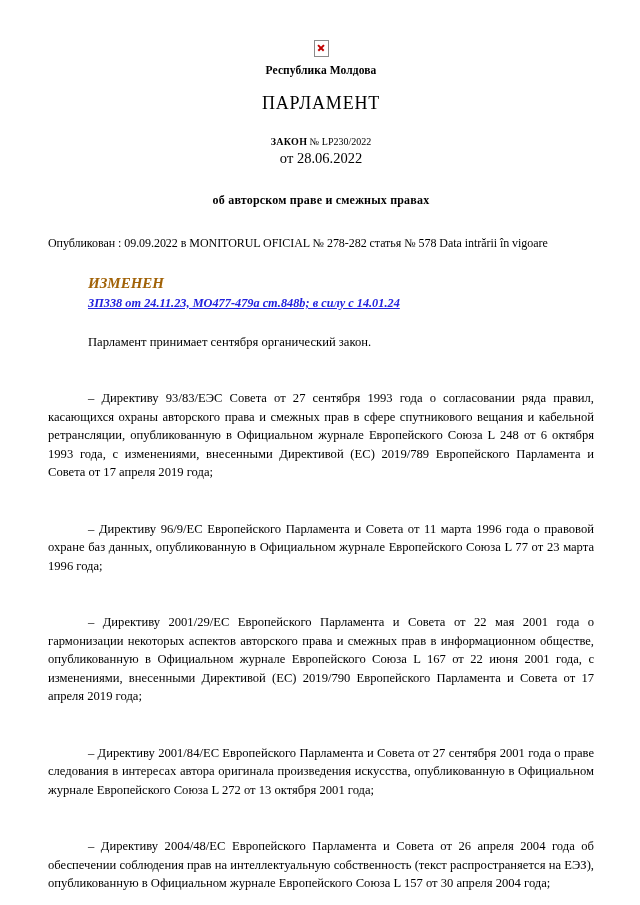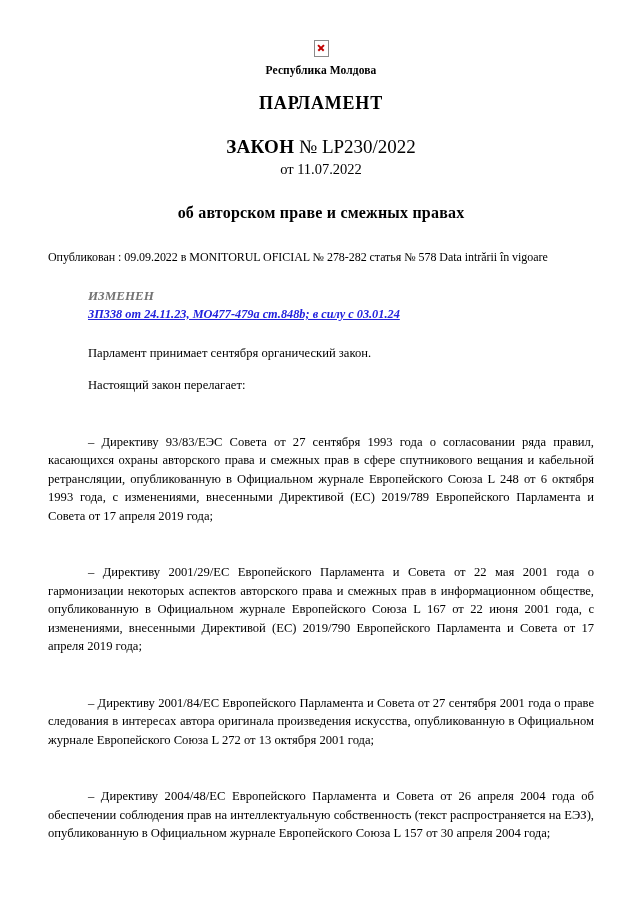--- a/index.html
+++ b/index.html
@@ -52,63 +52,63 @@
   .broken-image::after  { transform: rotate(-45deg); }
 
   .republic {
     font-size: 11.5px;
     font-weight: bold;
     letter-spacing: 0.1px;
     margin: 0 0 17px 0;
   }
   .parliament {
     font-size: 18px;
-    font-weight: bold;
+    font-weight: normal;
     letter-spacing: 0.8px;
     margin: 0 0 22px 0;
   }
   .law-line {
-    font-size: 19px;
+    font-size: 10px;
     margin: 0 0 3px 0;
     text-align: center;
   }
   .law-line .lw-bold {
     font-weight: bold;
     letter-spacing: 0.3px;
   }
   .law-date {
     font-size: 14.5px;
     margin: 0 0 26px 0;
   }
   .doc-title {
-    font-size: 16px;
+    font-size: 12px;
     font-weight: bold;
     margin: 0 0 28px 0;
     letter-spacing: 0.2px;
   }
 
   
   .publication {
     font-size: 12px;
     text-align: left;
     margin: 0 0 22px 0;
     white-space: nowrap;
     letter-spacing: -0.05px;
   }
 
   
   .amend-block {
     margin: 0 0 20px 0;
     padding-left: 40px;
   }
   .amend-label {
-    color: #737373;
+    color: #a16207;
     font-weight: bold;
     font-style: italic;
-    font-size: 13px;
+    font-size: 15px;
     line-height: 1.45;
   }
   .amend-link {
     display: block;
     color: #2222dd;
     font-style: italic;
     font-weight: bold;
     font-size: 12.3px;
     text-decoration: underline;
     line-height: 1.45;
@@ -131,32 +131,32 @@
 </head>
 <body>
 
 <div class="page">
 
   <div class="masthead">
     <span class="broken-image"></span>
     <div class="republic">Республика Молдова</div>
     <div class="parliament">ПАРЛАМЕНТ</div>
     <div class="law-line"><span class="lw-bold">ЗАКОН</span> <span>№ LP230/2022</span></div>
-    <div class="law-date">от 11.07.2022</div>
+    <div class="law-date">от 28.06.2022</div>
     <div class="doc-title">об авторском праве и смежных правах</div>
   </div>
 
   <div class="publication">Опубликован : 09.09.2022 в MONITORUL OFICIAL № 278-282 статья № 578 Data intrării în vigoare</div>
 
   <div class="amend-block">
     <div class="amend-label">ИЗМЕНЕН</div>
-    <a class="amend-link">ЗП338 от 24.11.23, МО477-479а ст.848b; в силу с 03.01.24</a>
+    <a class="amend-link">ЗП338 от 24.11.23, МО477-479а ст.848b; в силу с 14.01.24</a>
   </div>
 
   <p class="para">Парламент принимает сентября органический закон.</p>
-  <p class="para">Настоящий закон перелагает:</p>
 
   <p class="para tight">– Директиву 93/83/ЕЭС Совета от 27 сентября 1993 года о согласовании ряда правил, касающихся охраны авторского права и смежных прав в сфере спутникового вещания и кабельной ретрансляции, опубликованную в Официальном журнале Европейского Союза L 248 от 6 октября 1993 года, с изменениями, внесенными Директивой (ЕС) 2019/789 Европейского Парламента и Совета от 17 апреля 2019 года;</p>
+  <p class="para tight">– Директиву 96/9/ЕС Европейского Парламента и Совета от 11 марта 1996 года о правовой охране баз данных, опубликованную в Официальном журнале Европейского Союза L 77 от 23 марта 1996 года;</p>
   <p class="para tight">– Директиву 2001/29/ЕС Европейского Парламента и Совета от 22 мая 2001 года о гармонизации некоторых аспектов авторского права и смежных прав в информационном обществе, опубликованную в Официальном журнале Европейского Союза L 167 от 22 июня 2001 года, с изменениями, внесенными Директивой (ЕС) 2019/790 Европейского Парламента и Совета от 17 апреля 2019 года;</p>
   <p class="para tight">– Директиву 2001/84/ЕС Европейского Парламента и Совета от 27 сентября 2001 года о праве следования в интересах автора оригинала произведения искусства, опубликованную в Официальном журнале Европейского Союза L 272 от 13 октября 2001 года;</p>
   <p class="para tight">– Директиву 2004/48/ЕС Европейского Парламента и Совета от 26 апреля 2004 года об обеспечении соблюдения прав на интеллектуальную собственность (текст распространяется на ЕЭЗ), опубликованную в Официальном журнале Европейского Союза L 157 от 30 апреля 2004 года;</p>
 
 </div>
 
 </body></html>

